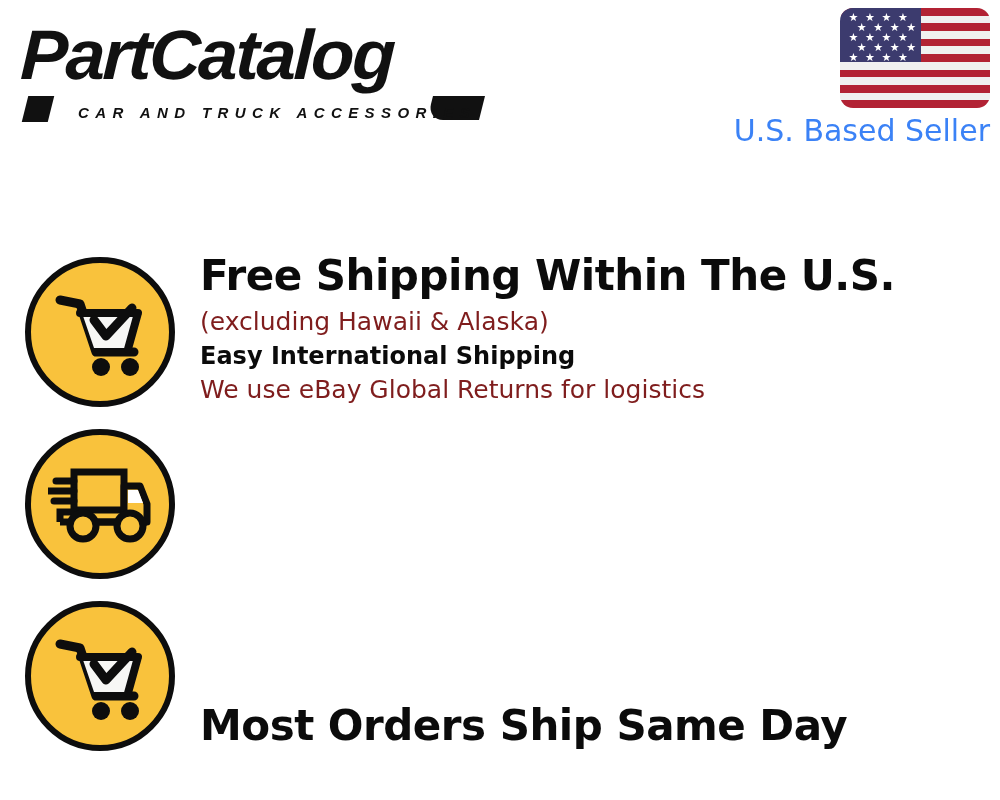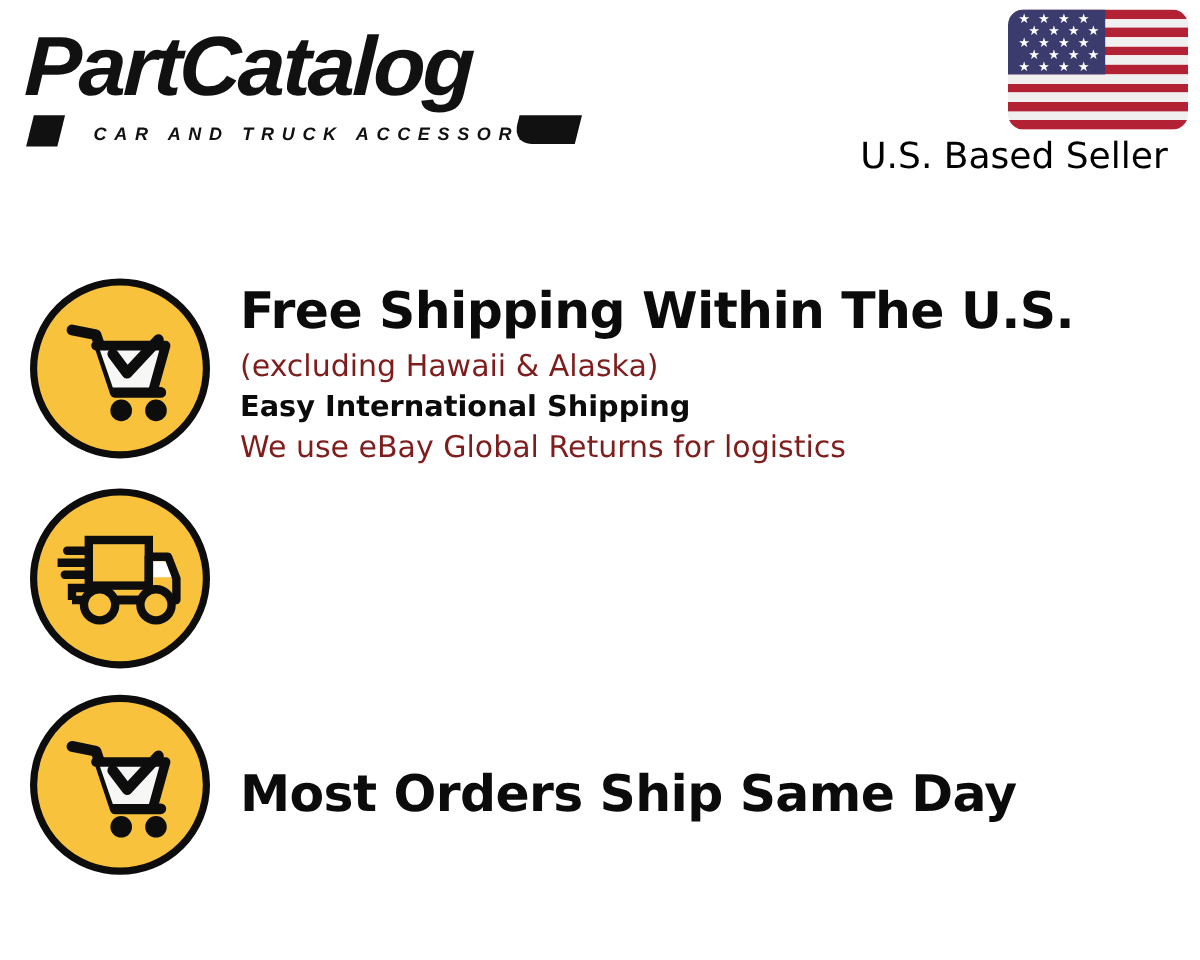--- a/index.html
+++ b/index.html
@@ -114,37 +114,36 @@
     line-height: 11px;
     transform: translate(-50%, -50%);
   }
   .us-seller-text {
     display: block;
     margin-top: 6px;
     font-family: "DejaVu Sans", sans-serif;
     font-weight: 400;
     font-size: 30px;
     line-height: 34px;
-    color: #000000;
+    color: #3b82f6;
     letter-spacing: 0px;
     white-space: nowrap;
-    text-align: center;
   }
 
   
   .features {
     position: absolute;
     left: 0;
     top: 232px;
     width: 1000px;
   }
   .feature-row {
     position: relative;
     display: flex;
-    align-items: flex-start;
+    align-items: flex-end;
   }
   .feature-icon-wrap {
     flex: 0 0 auto;
     width: 200px;
     display: flex;
     justify-content: center;
   }
   .icon-circle {
     width: 150px;
     height: 150px;

